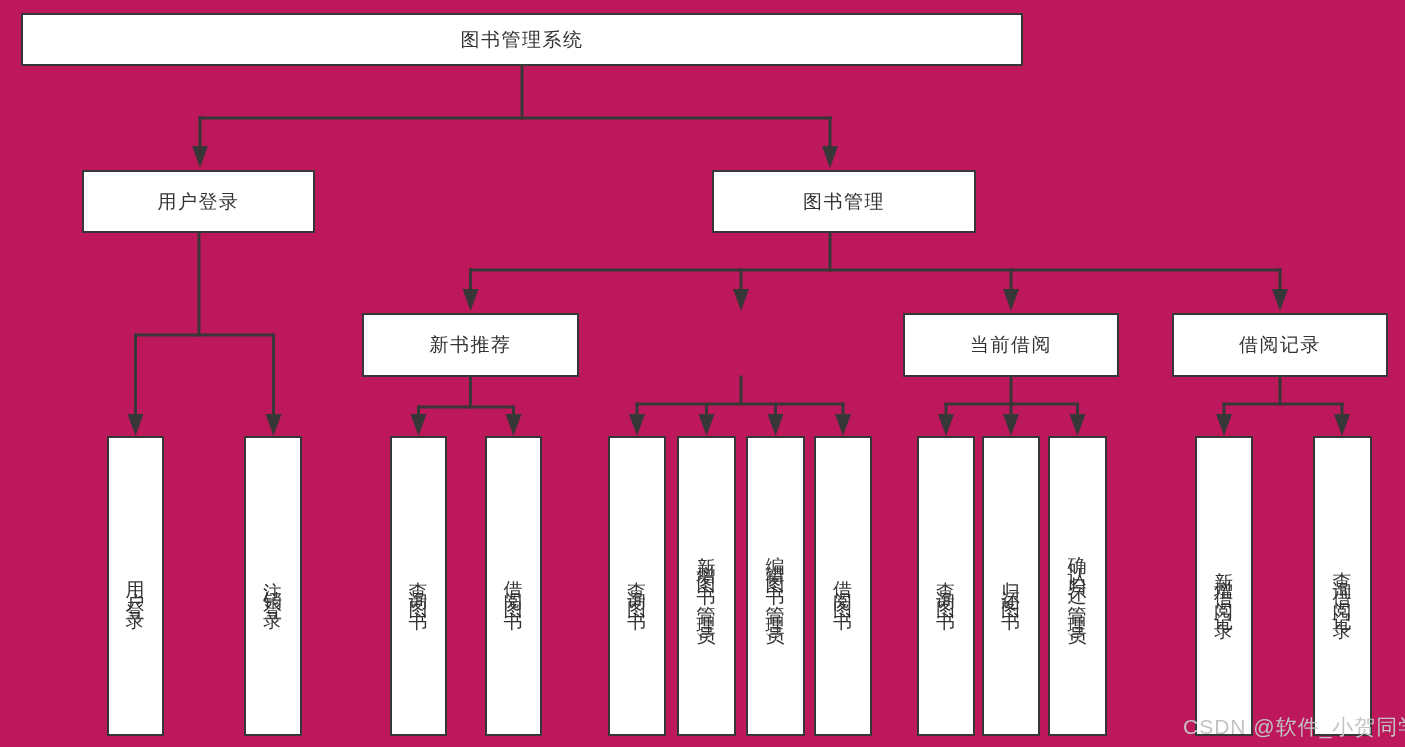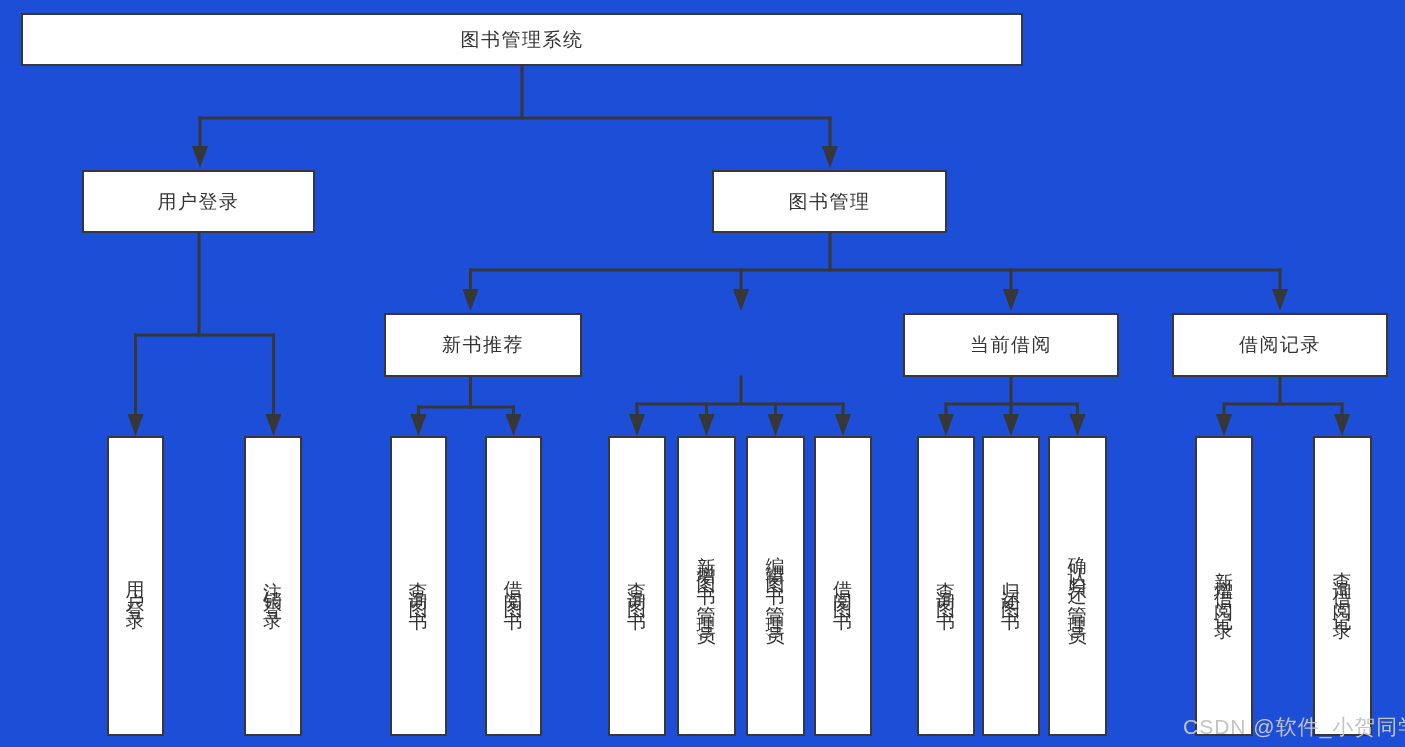--- a/index.html
+++ b/index.html
@@ -1,20 +1,20 @@
 <!DOCTYPE html>
 <html><head>
 <meta charset="utf-8">
 <style>
   html,body{margin:0;padding:0;background:#ffffff;}
   .canvas{
     position:relative;
     width:1405px;
     height:747px;
-    background:#1d4ed8;
+    background:#be185d;
     overflow:hidden;
     font-family:"Liberation Sans", sans-serif;
   }
   .canvas svg{position:absolute;left:0;top:0;}
   .hbox,.vbox{
     position:absolute;
     box-sizing:border-box;
     border:2.5px solid #373737;
     background:#ffffff;
     display:flex;
@@ -106,25 +106,25 @@
       <polygon points="1334,414 1350,414 1342,436" fill="#373737"></polygon>
     </svg>
 
   <div class="hbox" style="left: 21px; top: 13px; width: 1002px; height: 53px; border-color: rgb(55, 55, 55); color: rgb(51, 51, 51);">
     <span>图书管理系统</span>
   </div>
 
   <div class="hbox" style="left: 82px; top: 170px; width: 233px; height: 63px; border-color: rgb(55, 55, 55); color: rgb(51, 51, 51);">
     <span>用户登录</span>
   </div>
-  <div class="hbox" style="left: 712px; top: 170px; width: 235px; height: 63px; border-color: rgb(55, 55, 55); color: rgb(51, 51, 51);">
+  <div class="hbox" style="left: 712px; top: 170px; width: 264px; height: 63px; border-color: rgb(55, 55, 55); color: rgb(51, 51, 51);">
     <span>图书管理</span>
   </div>
 
-  <div class="hbox" style="left: 362px; top: 313px; width: 198px; height: 64px; border-color: rgb(55, 55, 55); color: rgb(51, 51, 51); margin-left: 22px;">
+  <div class="hbox" style="left: 362px; top: 313px; width: 217px; height: 64px; border-color: rgb(55, 55, 55); color: rgb(51, 51, 51);">
     <span>新书推荐</span>
   </div>
   <div class="hbox" style="left: 903px; top: 313px; width: 216px; height: 64px; border-color: rgb(55, 55, 55); color: rgb(51, 51, 51);">
     <span>当前借阅</span>
   </div>
   <div class="hbox" style="left: 1172px; top: 313px; width: 216px; height: 64px; border-color: rgb(55, 55, 55); color: rgb(51, 51, 51);">
     <span>借阅记录</span>
   </div>
 
   <div class="vbox" style="left: 107px; top: 436px; width: 57px; height: 300px; border-color: rgb(55, 55, 55); color: rgb(51, 51, 51);">

